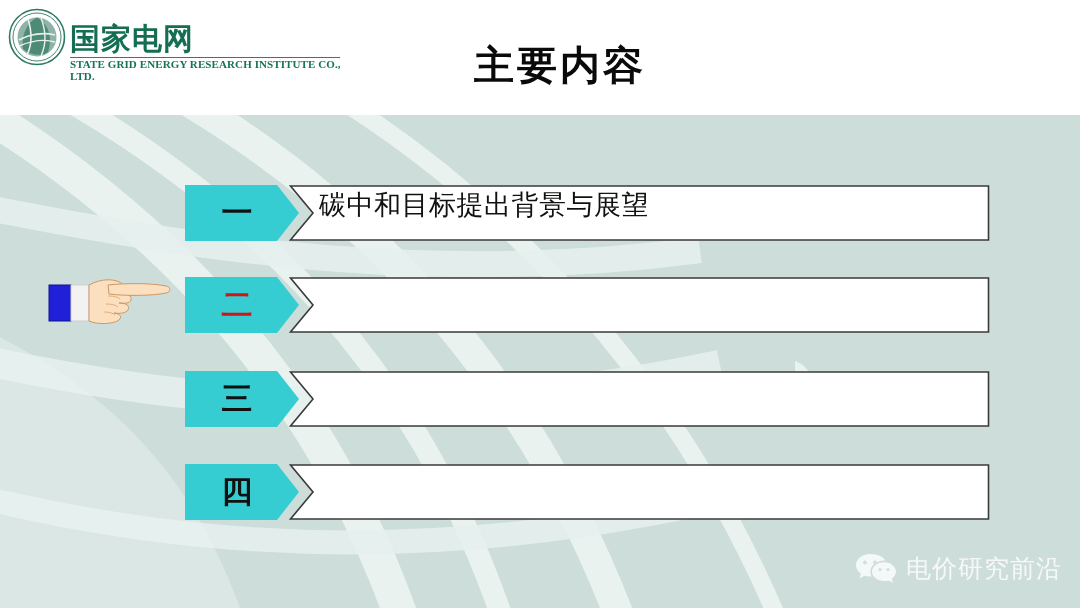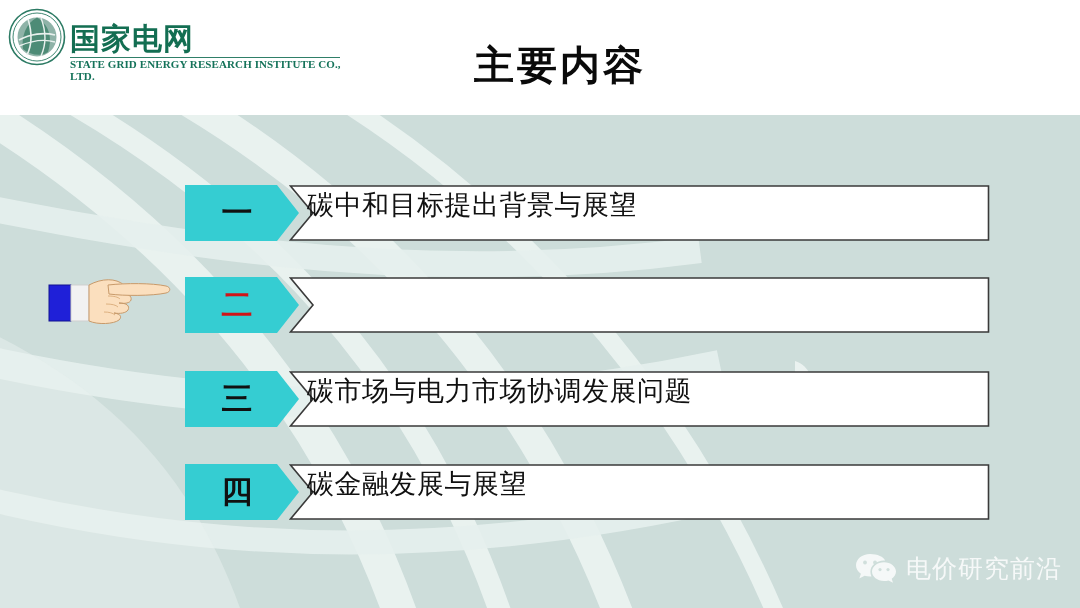--- a/index.html
+++ b/index.html
@@ -114,21 +114,21 @@
     font-family:"DejaVu Sans", sans-serif;
     font-size:31px;
     font-weight:bold;
     letter-spacing:1px;
     z-index:3;
   }
   .num-dark { color:#111111; }
   .num-red  { color:#d01417; }
 
   .row-label {
-    position:absolute; left:122px; top:0;
+    position:absolute; left:134px; top:0;
     height:39px; width:670px;
     display:flex; align-items:center;
     font-family:Liberation Sans, sans-serif;
     font-size:27px;
     letter-spacing:0.5px;
     z-index:3;
     white-space:nowrap;
   }
   .label-dark { color:#111111; font-weight:normal; }
   .label-red  { color:#c3191c; font-weight:bold; }
@@ -235,30 +235,28 @@
       </svg>
       <div class="row-num num-red">二</div>
     </div>
 
     <div class="row row-3">
       <svg class="row-shape" viewBox="0 0 805 56" preserveAspectRatio="none">
         <path d="M105.5 1 L803.5 1 L803.5 55 L105.5 55 L128 28 Z" fill="#ffffff" stroke="#3a3a3a" stroke-width="1.6"></path>
         <path d="M0 0 L92 0 L114 28 L92 56 L0 56 Z" fill="#35cdd2"></path>
       </svg>
       <div class="row-num num-dark">三</div>
-      <div class="row-label label-dark">碳市场与电力市场协调发展问题</div>
     </div>
 
     <div class="row row-4">
       <svg class="row-shape" viewBox="0 0 805 56" preserveAspectRatio="none">
         <path d="M105.5 1 L803.5 1 L803.5 55 L105.5 55 L128 28 Z" fill="#ffffff" stroke="#3a3a3a" stroke-width="1.6"></path>
         <path d="M0 0 L92 0 L114 28 L92 56 L0 56 Z" fill="#35cdd2"></path>
       </svg>
       <div class="row-num num-dark">四</div>
-      <div class="row-label label-dark">碳金融发展与展望</div>
     </div>
 
     <svg id="hand" viewBox="0 0 132 62">
 
       <rect x="1" y="16" width="22" height="36" fill="#1f20d8" stroke="#12128f" stroke-width="1"></rect>
 
       <path d="M23 16 L41 16 L41 52 L23 52 Z" fill="#f2f2f2" stroke="#cfcfcf" stroke-width="1"></path>
 
       <path d="M41 16 C 54 9 68 9 76 16 C 80 20 78 24 72 25
                C 80 24 84 27 83 31 C 82 34 77 35 71 34

